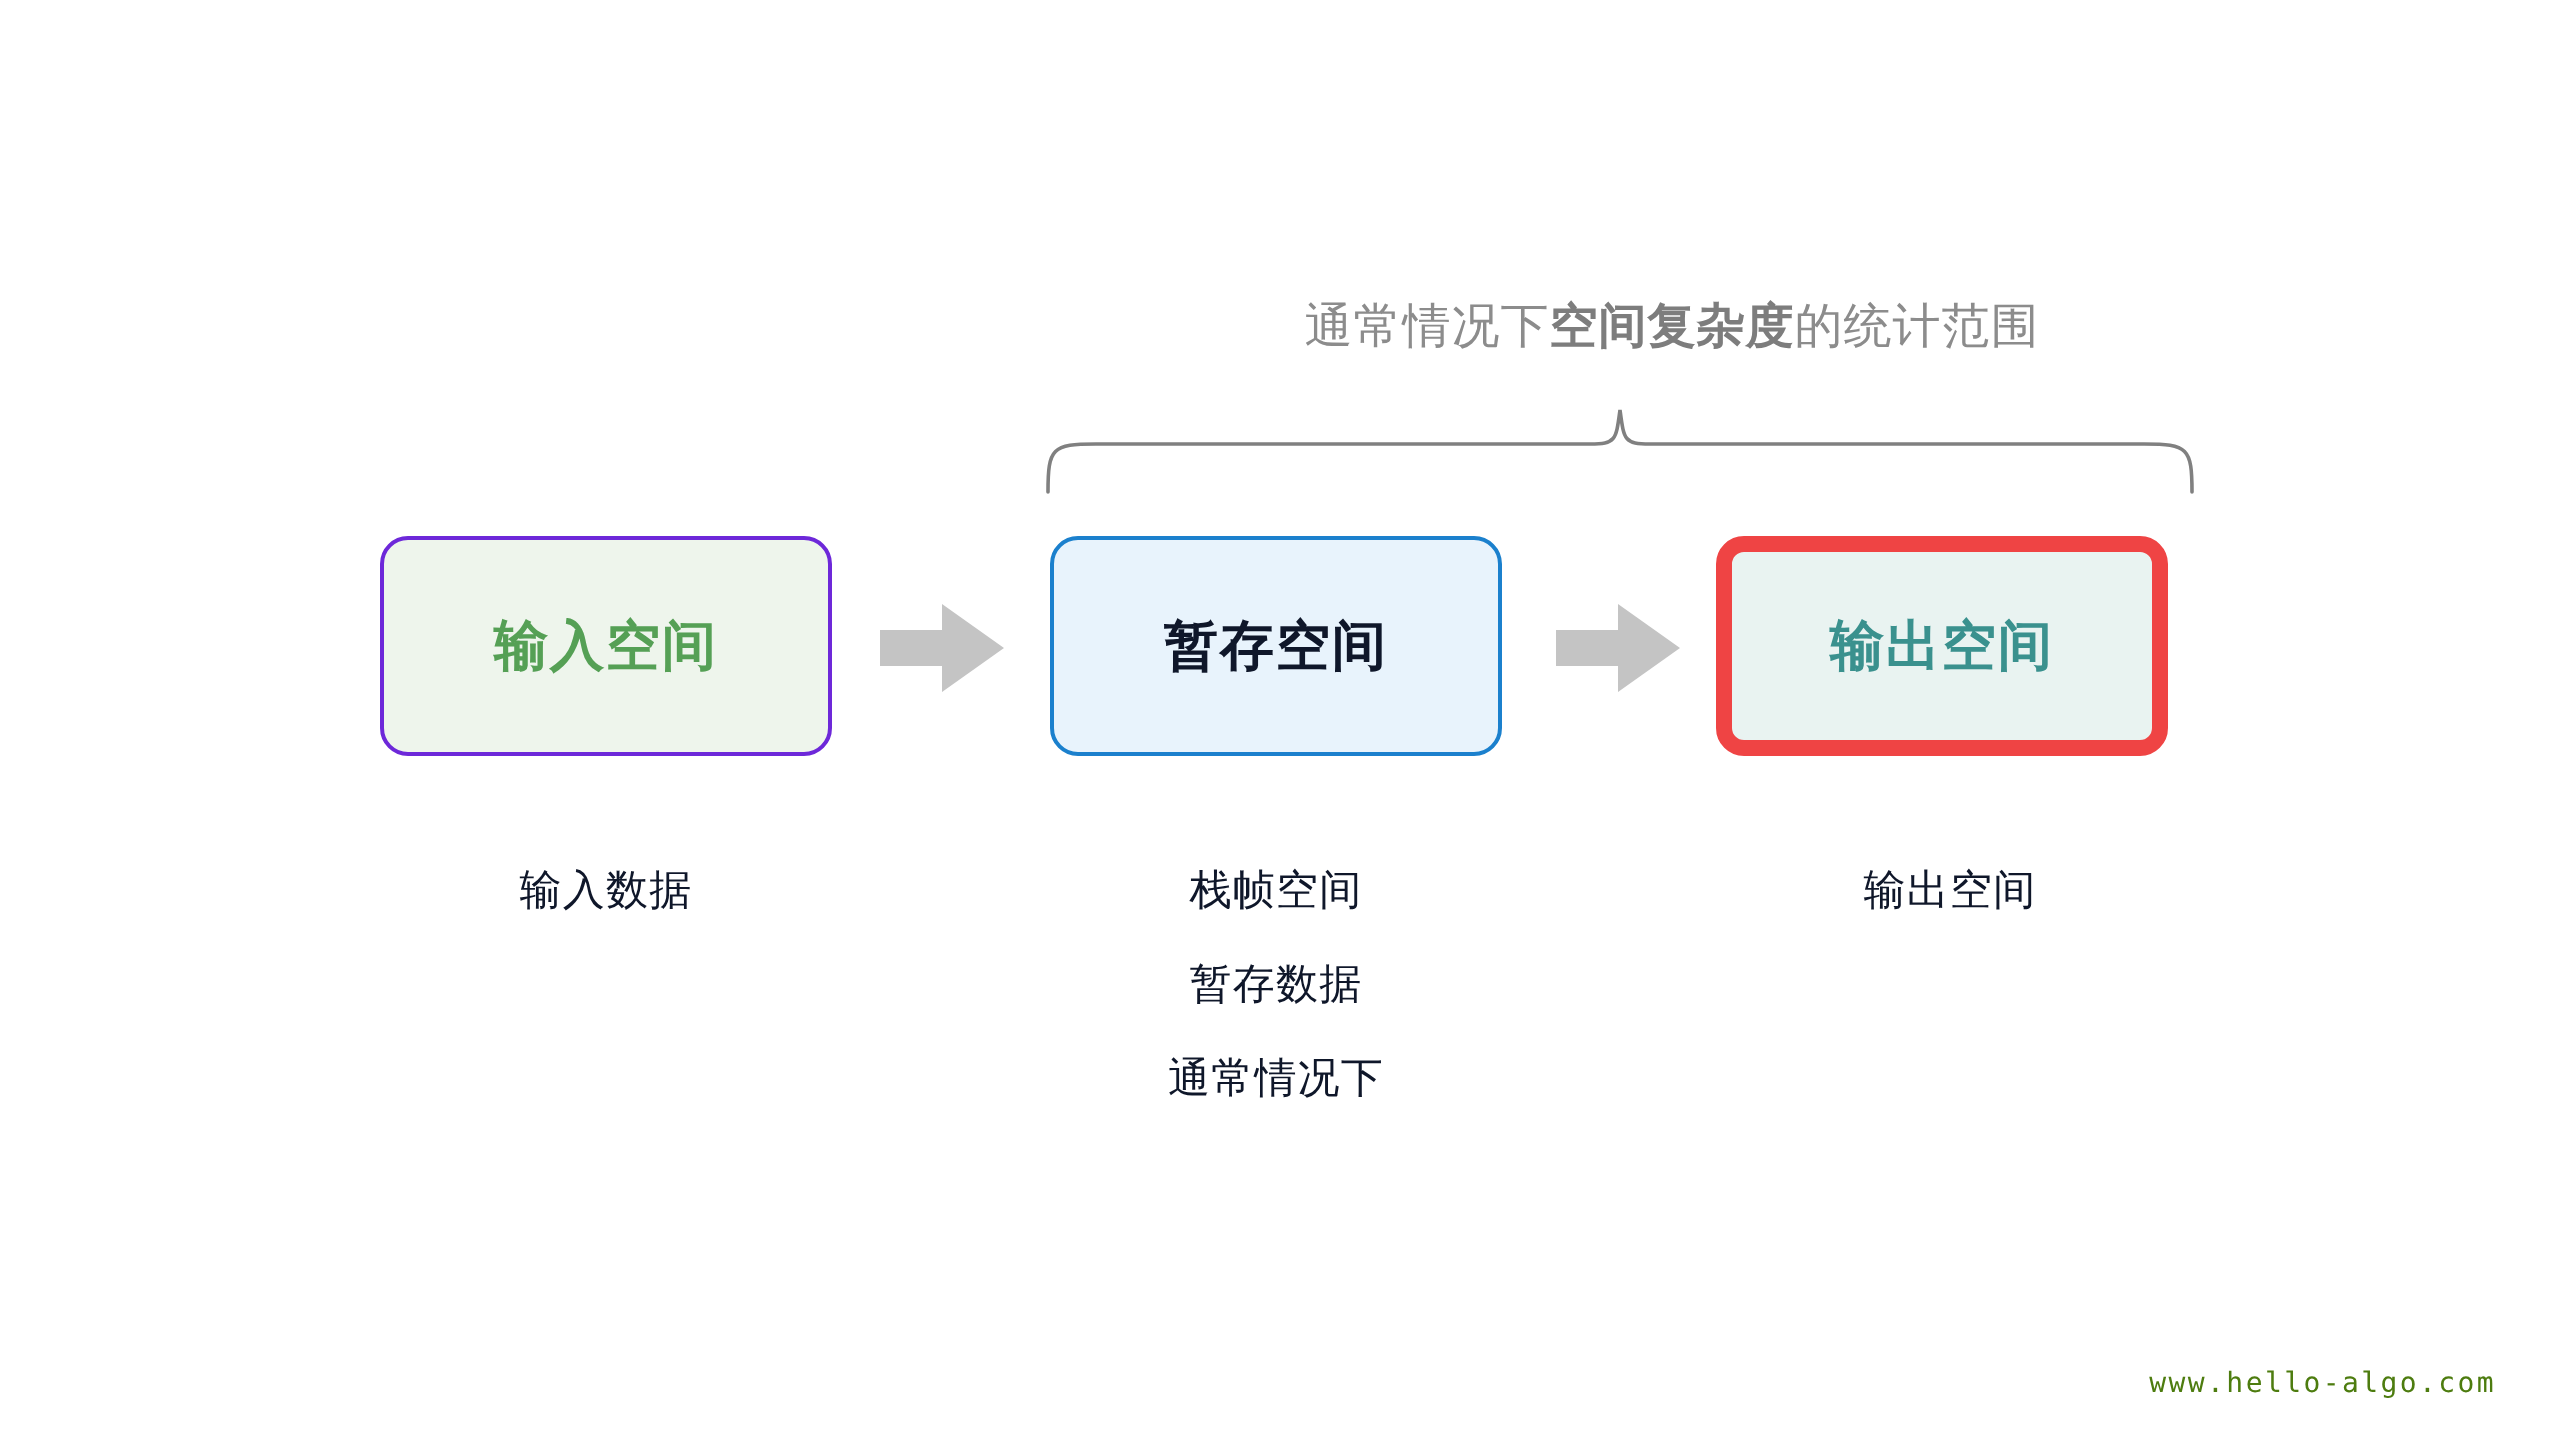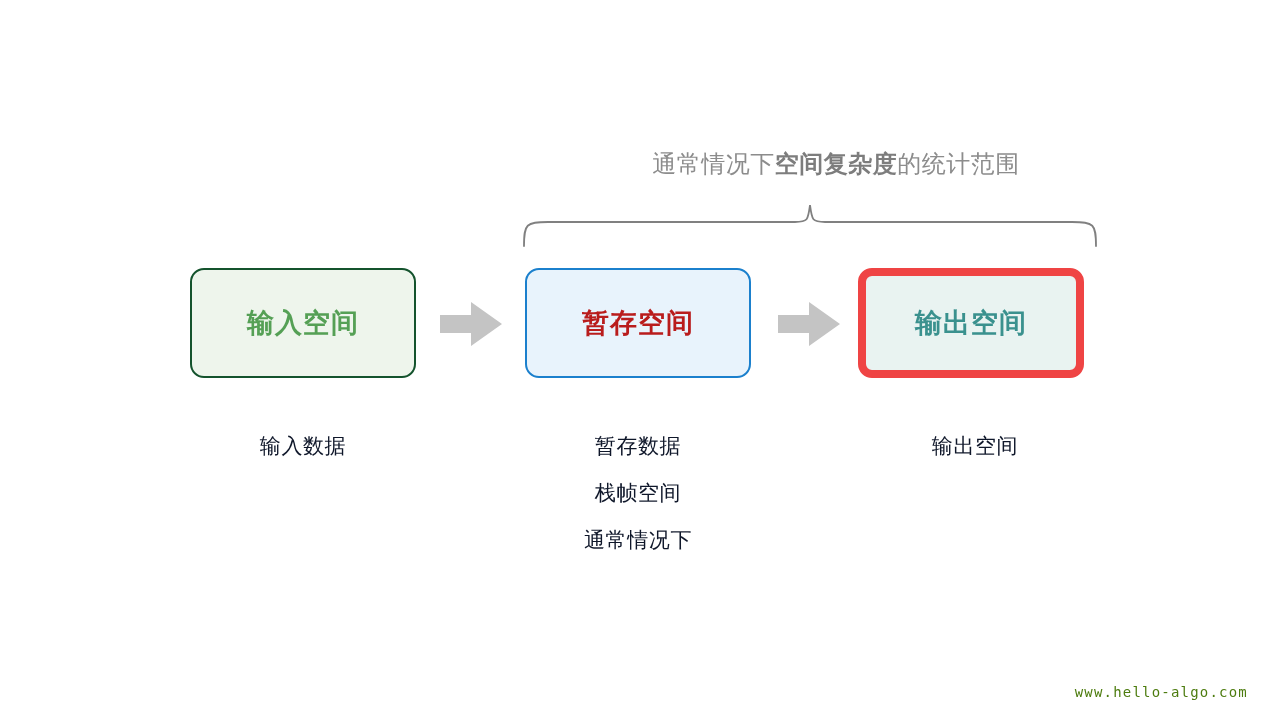--- a/index.html
+++ b/index.html
@@ -68,29 +68,29 @@
     box-sizing: border-box;
     display: flex;
     align-items: center;
     justify-content: center;
     font-size: 27px;
     font-weight: 700;
     letter-spacing: 1px;
   }
   .box-input {
     left: 190px;
-    border: 2px solid #14532d;
+    border: 2px solid #6d28d9;
     background: #eef5ec;
     color: #55a055;
   }
   .box-buffer {
     left: 525px;
     border: 2.5px solid #1b80cd;
     background: #e8f3fc;
-    color: #b91c1c;
+    color: #0f172a;
   }
   .box-output {
     left: 858px;
     border: 8px solid #ef4444;
     background: #e9f3f1;
     color: #3a918e;
   }
 
   
   .arrow {
@@ -174,22 +174,22 @@
 
   <div class="box box-output">
     <span>输出空间</span>
   </div>
 
   <div class="labels labels-input">
     <div>输入数据</div>
   </div>
 
   <div class="labels labels-buffer">
+    <div>栈帧空间</div>
     <div>暂存数据</div>
-    <div>栈帧空间</div>
     <div>通常情况下</div>
   </div>
 
   <div class="labels labels-output">
     <div>输出空间</div>
   </div>
 
   <div class="watermark">www.hello-algo.com</div>
 
 </div>

